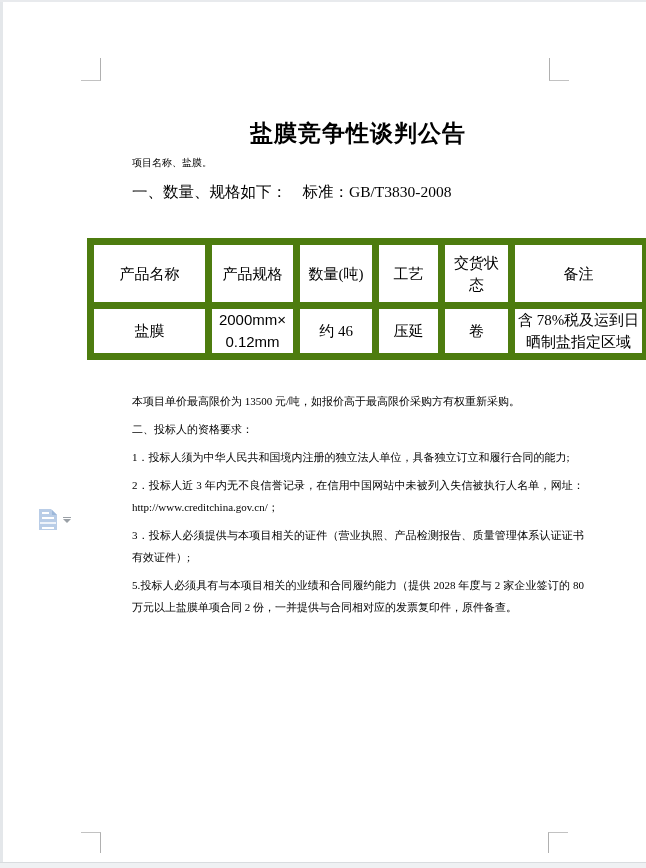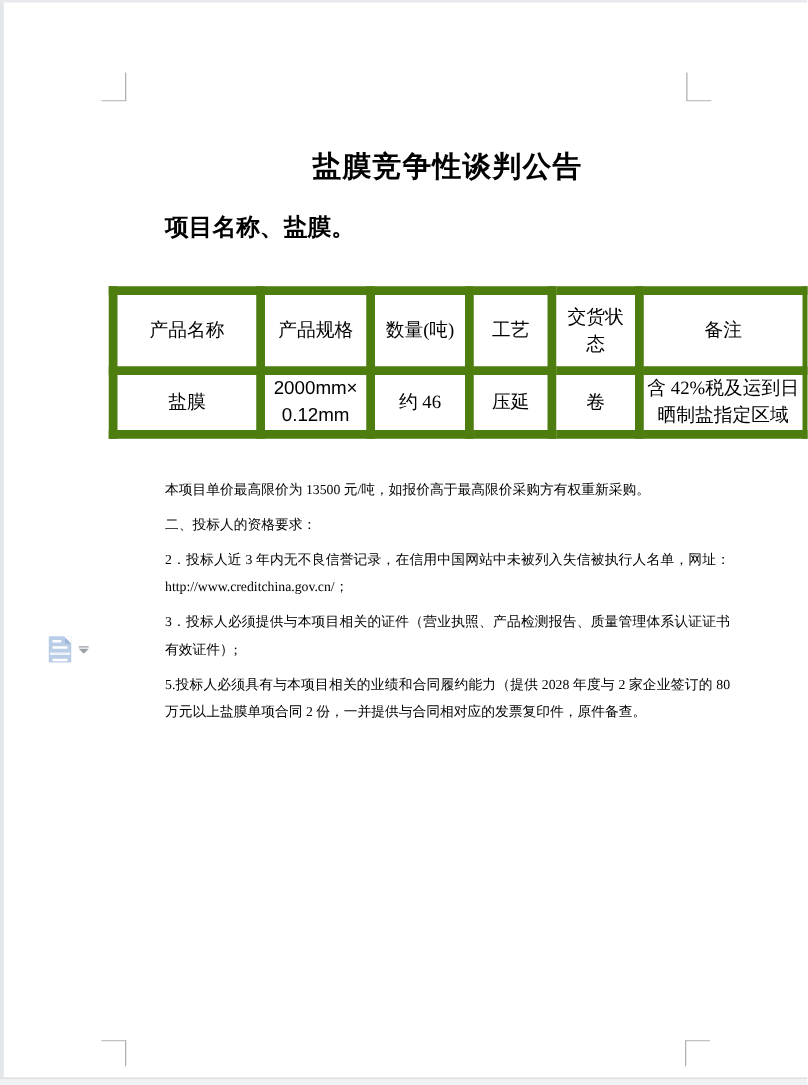--- a/index.html
+++ b/index.html
@@ -48,21 +48,21 @@
   .anchor-mark::before { content:""; position:absolute; left:-4px; top:-6px;
                  width:8px; height:1px; background:#9aa0a6; }
 
   .content { padding: 117px 97px 0 97px; }
 
   .title {
     margin: 0; text-align: center;
     font-size: 23px; line-height: 34px; font-weight: bold;
     letter-spacing: 1px;
   }
-  .intro1 { margin: 21px 0 0 0; font-size: 19px; line-height: 22px; font-weight: bold; }
+  .intro1 { margin: 1px 0 0 0; font-size: 10px; line-height: 22px; }
   .intro2 { margin: 7px 0 0 0;  font-size: 15.5px; line-height: 22px; }
 
   table.product {
     border-collapse: collapse;
     table-layout: fixed;
     width: 555px;
     margin: 35px 0 0 -45px;
   }
   table.product th, table.product td {
     border: 7px solid #4d7c0f;
@@ -114,20 +114,21 @@
     <div class="line wide"></div>
     <div class="line"></div>
   </div>
   <div class="anchor-mark"></div>
 
   <div class="content">
 
     <h1 class="title"><span>盐膜竞争性谈判公告</span></h1>
 
     <p class="intro1">项目名称、盐膜。</p>
+    <p class="intro2">一、数量、规格如下：　标准：GB/T3830-2008</p>
 
     <table class="product">
       <colgroup>
         <col style="width:118px">
           <col style="width:88px">
           <col style="width:79px">
         <col style="width:66px">
           <col style="width:70px">
           <col style="width:134px">
       </colgroup>
@@ -139,28 +140,29 @@
         <th>工艺</th>
         <th>交货状态</th>
         <th>备注</th>
       </tr>
       <tr class="data">
         <td>盐膜</td>
         <td class="spec">2000mm×0.12mm</td>
         <td>约 46</td>
         <td>压延</td>
         <td>卷</td>
-        <td class="remark">含 42%税及运到日晒制盐指定区域</td>
+        <td class="remark">含 78%税及运到日晒制盐指定区域</td>
       </tr>
     </tbody>
       </table>
 
     <div class="bodytext">
       <p class="first">本项目单价最高限价为 13500 元/吨，如报价高于最高限价采购方有权重新采购。</p>
       <p>二、投标人的资格要求：</p>
+      <p>1．投标人须为中华人民共和国境内注册的独立法人单位，具备独立订立和履行合同的能力;</p>
       <p>2．投标人近 3 年内无不良信誉记录，在信用中国网站中未被列入失信被执行人名单，网址：http://www.creditchina.gov.cn/；</p>
       <p>3．投标人必须提供与本项目相关的证件（营业执照、产品检测报告、质量管理体系认证证书有效证件）;</p>
       <p>5.投标人必须具有与本项目相关的业绩和合同履约能力（提供 2028 年度与 2 家企业签订的 80 万元以上盐膜单项合同 2 份，一并提供与合同相对应的发票复印件，原件备查。</p>
     </div>
 
   </div>
 
   <div class="bottom-band"></div>
 </div>
 

